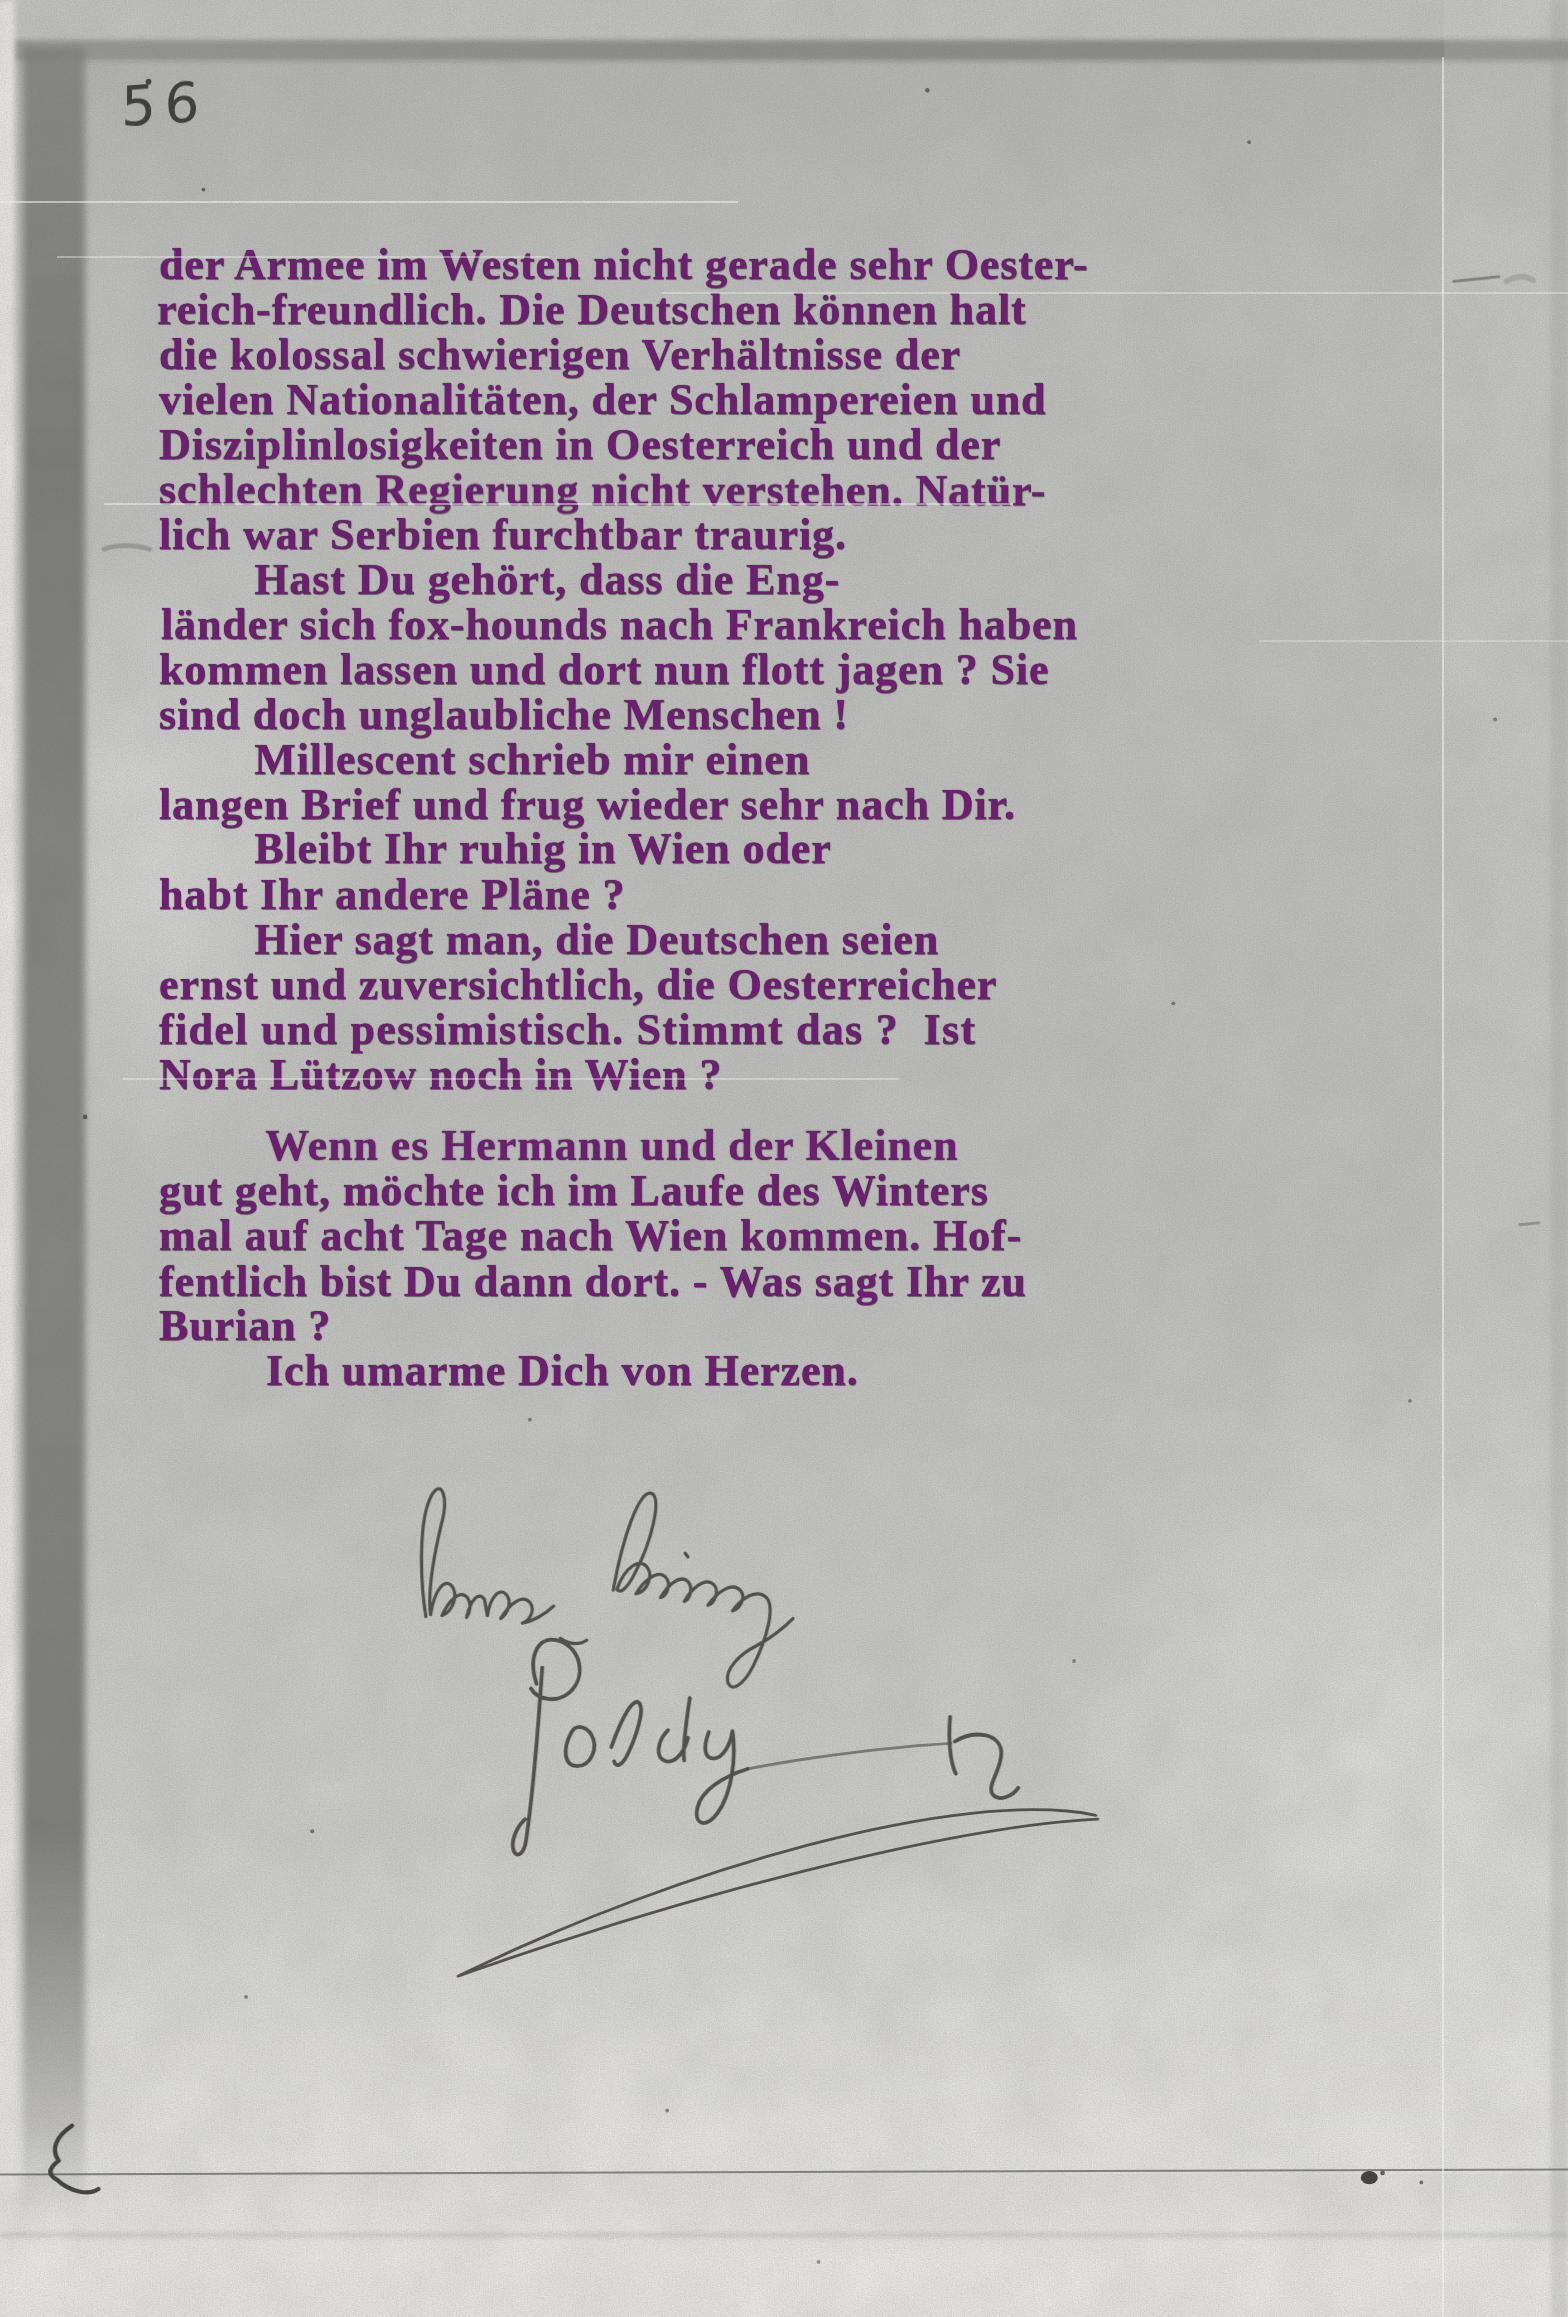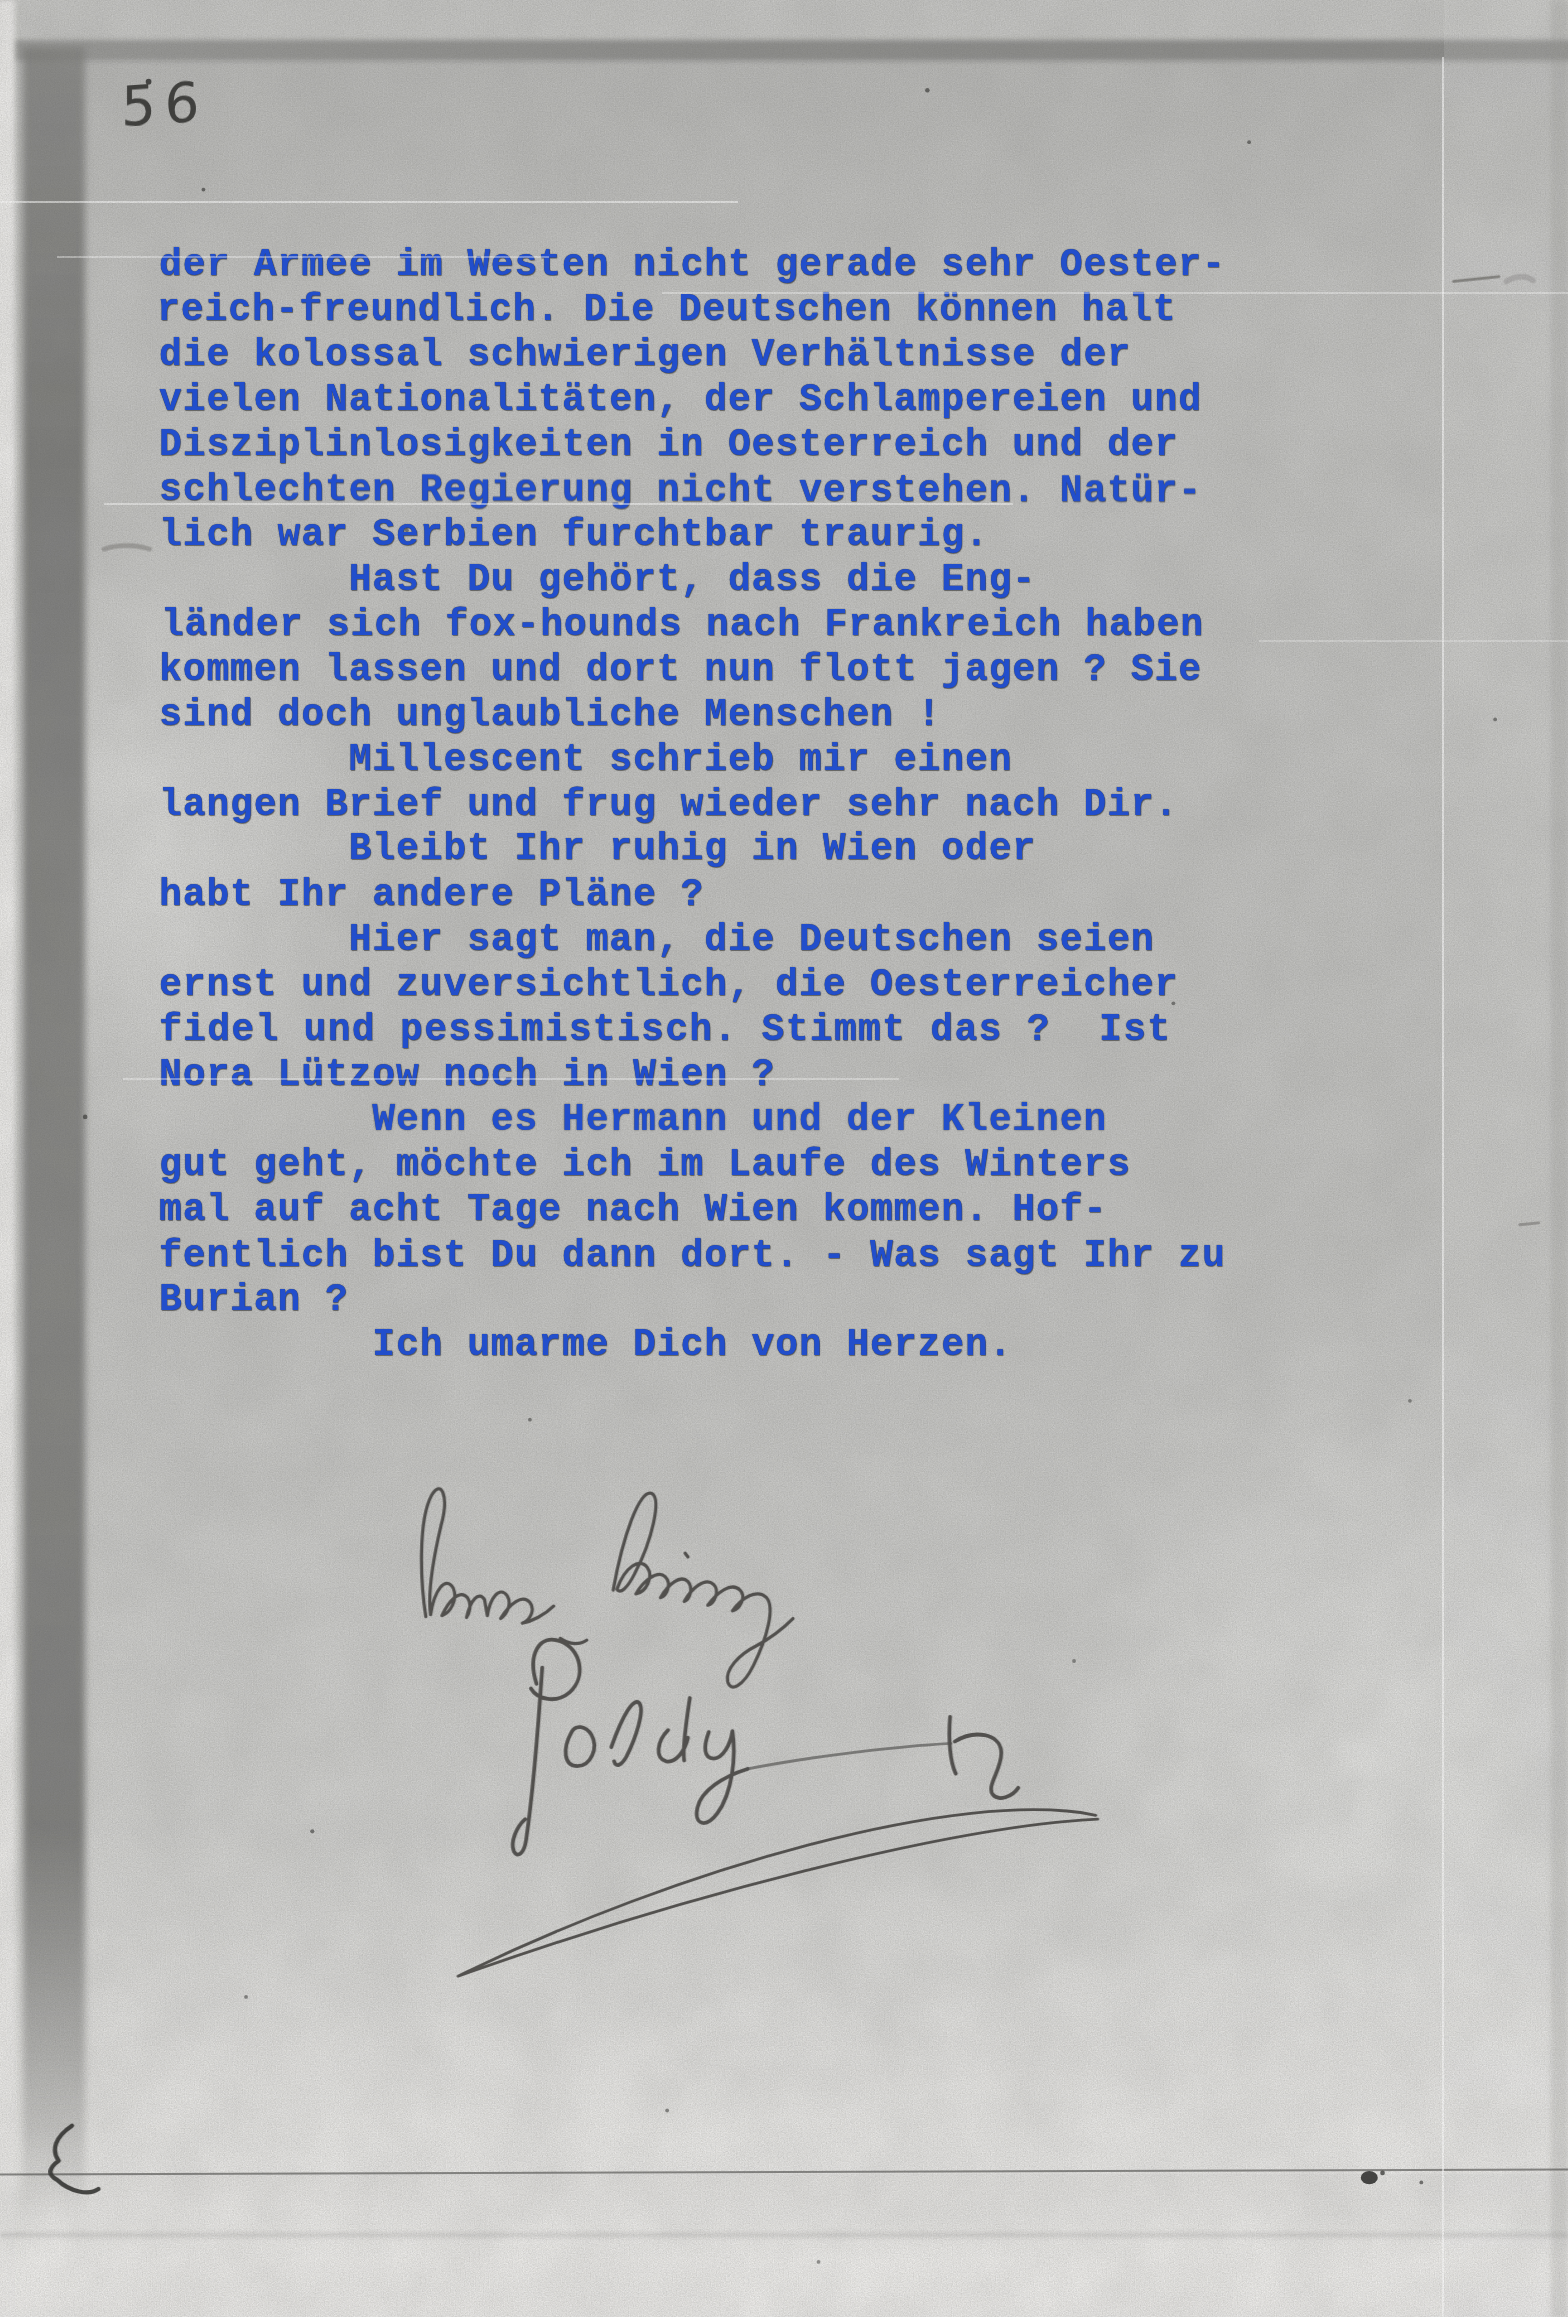--- a/index.html
+++ b/index.html
@@ -52,35 +52,35 @@
   .s1{left:0;top:201px;width:738px;height:1.9px;opacity:.55;}
   .s2{left:57px;top:256px;width:492px;height:1.9px;opacity:.4;}
   .s3{left:662px;top:292px;width:906px;height:1.9px;opacity:.4;}
   .s4{left:104px;top:503px;width:909px;height:1.9px;opacity:.5;}
   .s5{left:123px;top:1078px;width:776px;height:1.9px;opacity:.4;}
   .s6{left:1259px;top:640px;width:309px;height:1.9px;opacity:.3;}
 
   
   .typed{
     position:absolute;left:159px;top:242px;width:1325px;
-    font-family:Liberation Mono, monospace;
+    font-family:Liberation Serif, serif;
     font-weight:bold;
-    font-size:38px;line-height:45px;letter-spacing:0.9px;
-    color:#1d4ed8;
+    font-size:44px;line-height:45px;letter-spacing:0.9px;
+    color:#701a75;
     white-space:pre;
     text-shadow:0 0 1.1px rgba(25,25,23,.85), 0.6px 0.6px 0.8px rgba(25,25,23,.5);
     filter:blur(0.2px);
   }
   .tline{height:45px;}
   .tline:nth-child(2){transform:translateX(-1.9px);}
   .tline:nth-child(6){transform:translateY(0.9px) rotate(.08deg);filter:blur(0.3px);}
   .tline:nth-child(9){transform:translateX(1.9px);}
   .tline:nth-child(14){transform:translateY(-0.9px);}
   .tline:nth-child(18){letter-spacing:1.3px;}
-  .tline:nth-child(20){filter:blur(0.3px);text-shadow:0 0 1.5px rgba(20,20,18,.9);}
+  .tline:nth-child(20){filter:blur(0.3px);text-shadow:0 0 1.5px rgba(20,20,18,.9);margin-top:26px;}
   .tline:nth-child(23){transform:translateY(0.9px);}
 
   
   .page-number{
     position:absolute;left:121px;top:72px;
     font-family:"DejaVu Sans",sans-serif;
     font-size:55px;color:#343432;
     letter-spacing:8.5px;
     transform:rotate(-4deg) skewX(-4deg);
     filter:blur(0.4px);

